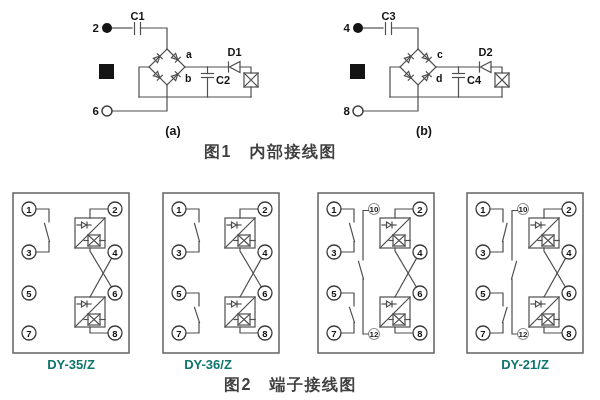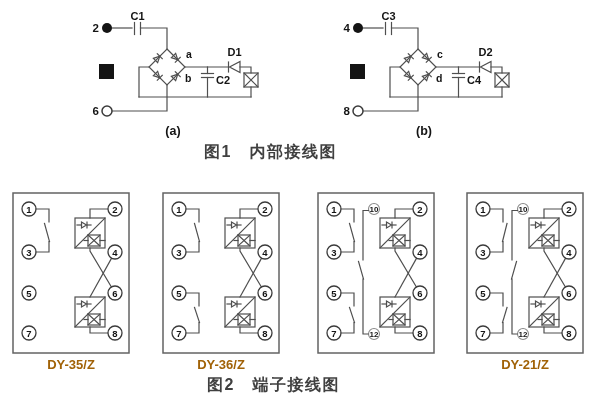--- a/index.html
+++ b/index.html
@@ -9,23 +9,23 @@
   #fig1{top:0;}
   #fig2{top:185px;}
   .w{stroke:#4f4f4f;stroke-width:1.2;fill:none;stroke-linecap:square;stroke-linejoin:miter;}
   .box{fill:#ffffff;stroke:#636363;stroke-width:1.5;}
   .term{fill:#ffffff;stroke:#3a3a3a;stroke-width:1.3;}
   .term2{fill:#ffffff;stroke:#8a8a8a;stroke-width:1.1;}
   svg text{font-family:"Liberation Sans",sans-serif;fill:#141414;font-weight:bold;}
   .caption{position:absolute;font-weight:bold;font-size:16px;letter-spacing:1.5px;
            color:#404040;white-space:nowrap;}
   #cap1{left:204px;top:142px;}
-  #cap2{left:207px;top:375px;}
+  #cap2{left:224px;top:375px;}
   .model-label{position:absolute;top:357px;width:120px;text-align:center;
-               font-size:13px;font-weight:600;color:#a16207;white-space:nowrap;}
+               font-size:13px;font-weight:600;color:#0f766e;white-space:nowrap;}
 </style>
 </head>
 <body>
 
 <div class="page">
   <svg id="fig1" width="600" height="180" viewBox="0 0 600 180">
       <g>
         <path d="M112 28H132" class="w"></path>
         <path d="M134.5 22.5V34.5" class="w"></path>
         <path d="M140.5 22.5V34.5" class="w"></path>
@@ -374,16 +374,16 @@
         <circle cx="523" cy="24" r="5.5" class="term2"></circle>
         <text x="523" y="27" text-anchor="middle" font-size="8">10</text>
         <circle cx="523" cy="149" r="5.5" class="term2"></circle>
         <text x="523" y="152" text-anchor="middle" font-size="8">12</text>
         <path d="M517.5 25.5H512V75" class="w"></path>
         <path d="M516.5 76.5L511.5 94" class="w"></path>
         <path d="M512 94V149H517" class="w"></path>
       </g>
     </svg>
   <div class="model-label" style="left:11px">DY-35/Z</div>
-  <div class="model-label" style="left:161px">DY-36/Z</div>
+  <div class="model-label" style="left:148px">DY-36/Z</div>
   <div class="model-label" style="left:465px">DY-21/Z</div>
   <div class="caption" id="cap2">图2　端子接线图</div>
 </div>
 
 </body></html>

